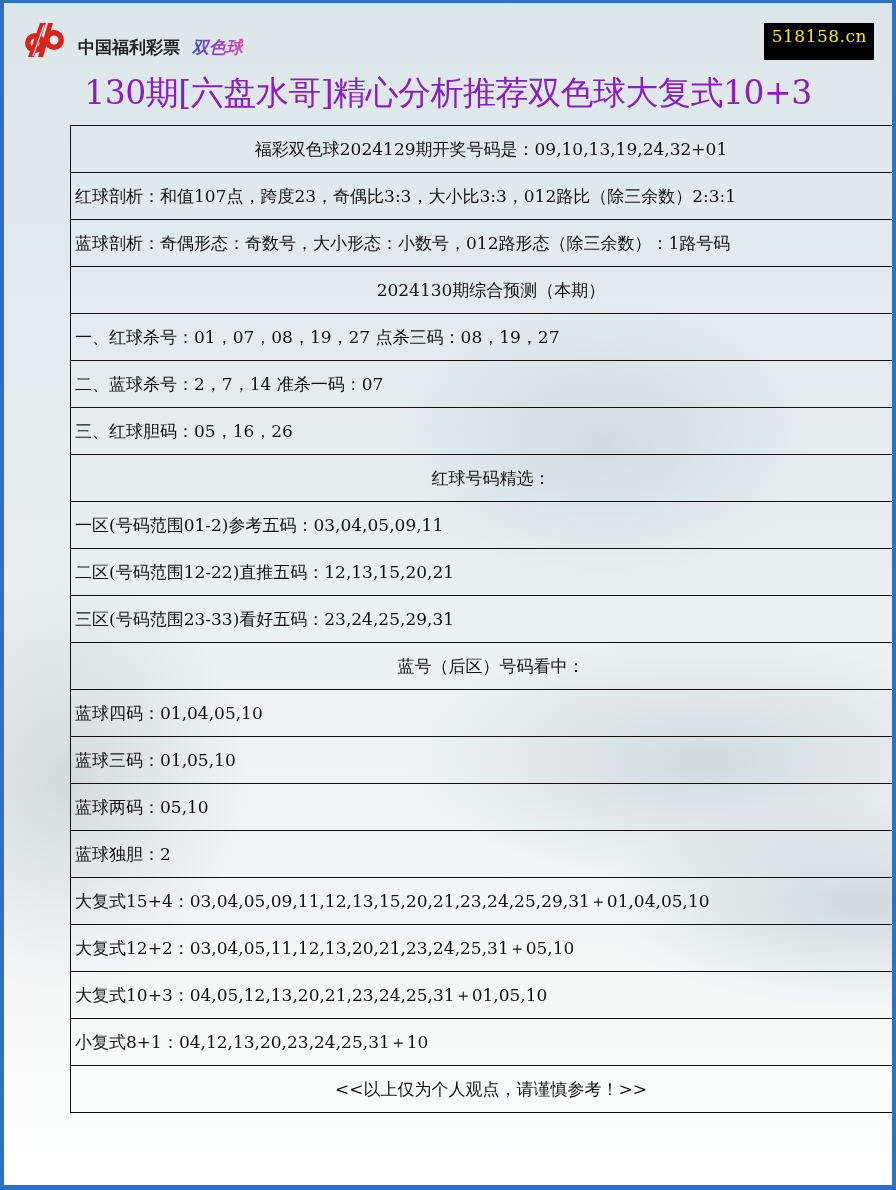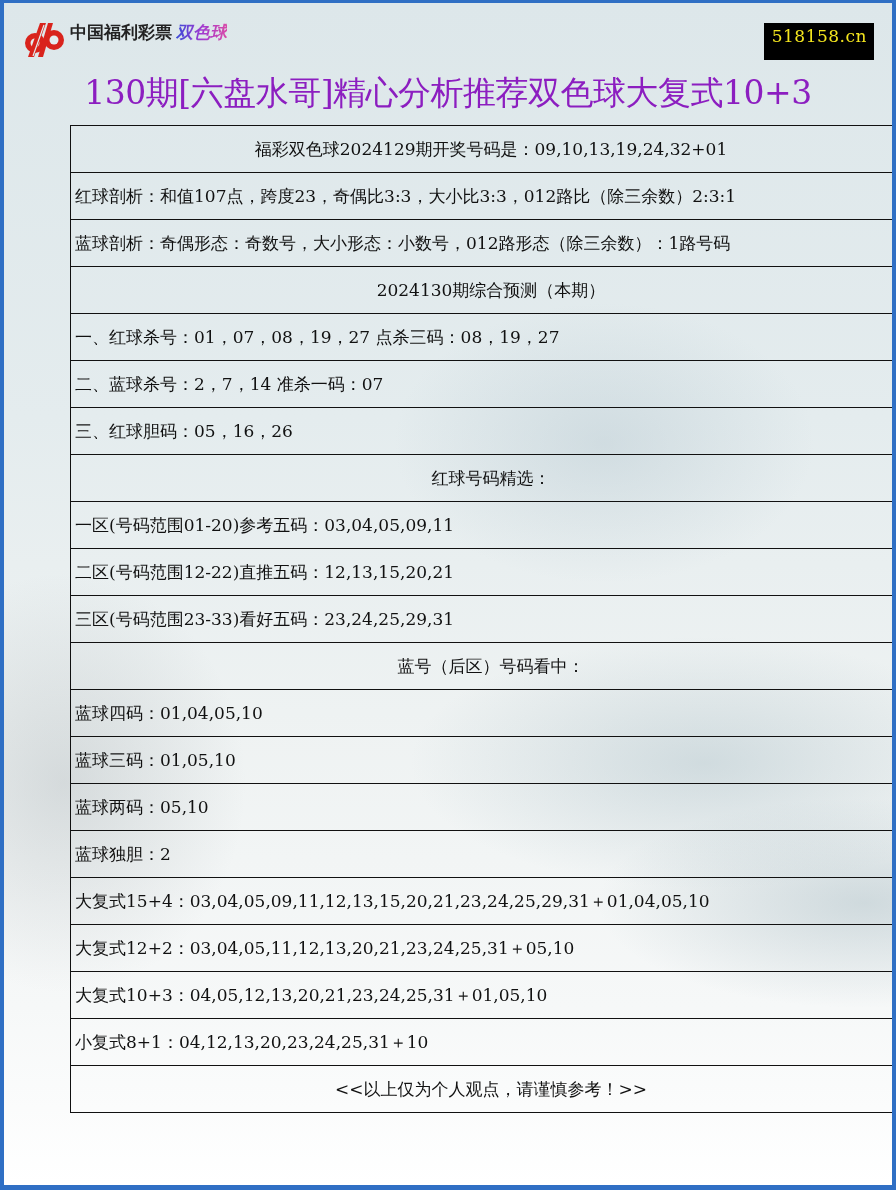--- a/index.html
+++ b/index.html
@@ -17,21 +17,21 @@
     background:
       radial-gradient(ellipse 420px 180px at 700px 760px, rgba(150,175,185,0.35), transparent 70%),
       radial-gradient(ellipse 380px 150px at 860px 900px, rgba(140,165,175,0.35), transparent 70%),
       radial-gradient(ellipse 300px 200px at 600px 440px, rgba(170,190,200,0.35), transparent 70%),
       radial-gradient(ellipse 260px 300px at 60px 780px, rgba(150,160,165,0.30), transparent 70%),
       linear-gradient(180deg, #dde7ea 0%, #e4ecee 35%, #eef2f2 60%, #f6f8f8 85%, #ffffff 100%);
     overflow: hidden;
   }
   .logo {
     position: absolute; left: 18px; top: 18px;
-    display: flex; align-items: flex-start; gap: 4px;
+    display: flex; align-items: flex-end; gap: 12px;
   }
   .logo-mark {
     width: 44px; height: 38px; position: relative;
   }
   .logo-cn {
     font-family: "DejaVu Sans", "Liberation Sans", sans-serif;
     font-weight: bold; font-size: 17px; color: #222;
     letter-spacing: 0px;
   }
   .logo-ssq {
@@ -111,21 +111,21 @@
     <div class="row">
         <span>二、蓝球杀号：2，7，14 准杀一码：07</span>
       </div>
     <div class="row">
         <span>三、红球胆码：05，16，26</span>
       </div>
     <div class="row center">
         <span>红球号码精选：</span>
       </div>
     <div class="row">
-        <span>一区(号码范围01-20)参考五码：03,04,05,09,11</span>
+        <span>一区(号码范围01-2)参考五码：03,04,05,09,11</span>
       </div>
     <div class="row">
         <span>二区(号码范围12-22)直推五码：12,13,15,20,21</span>
       </div>
     <div class="row">
         <span>三区(号码范围23-33)看好五码：23,24,25,29,31</span>
       </div>
     <div class="row center">
         <span>蓝号（后区）号码看中：</span>
       </div>

